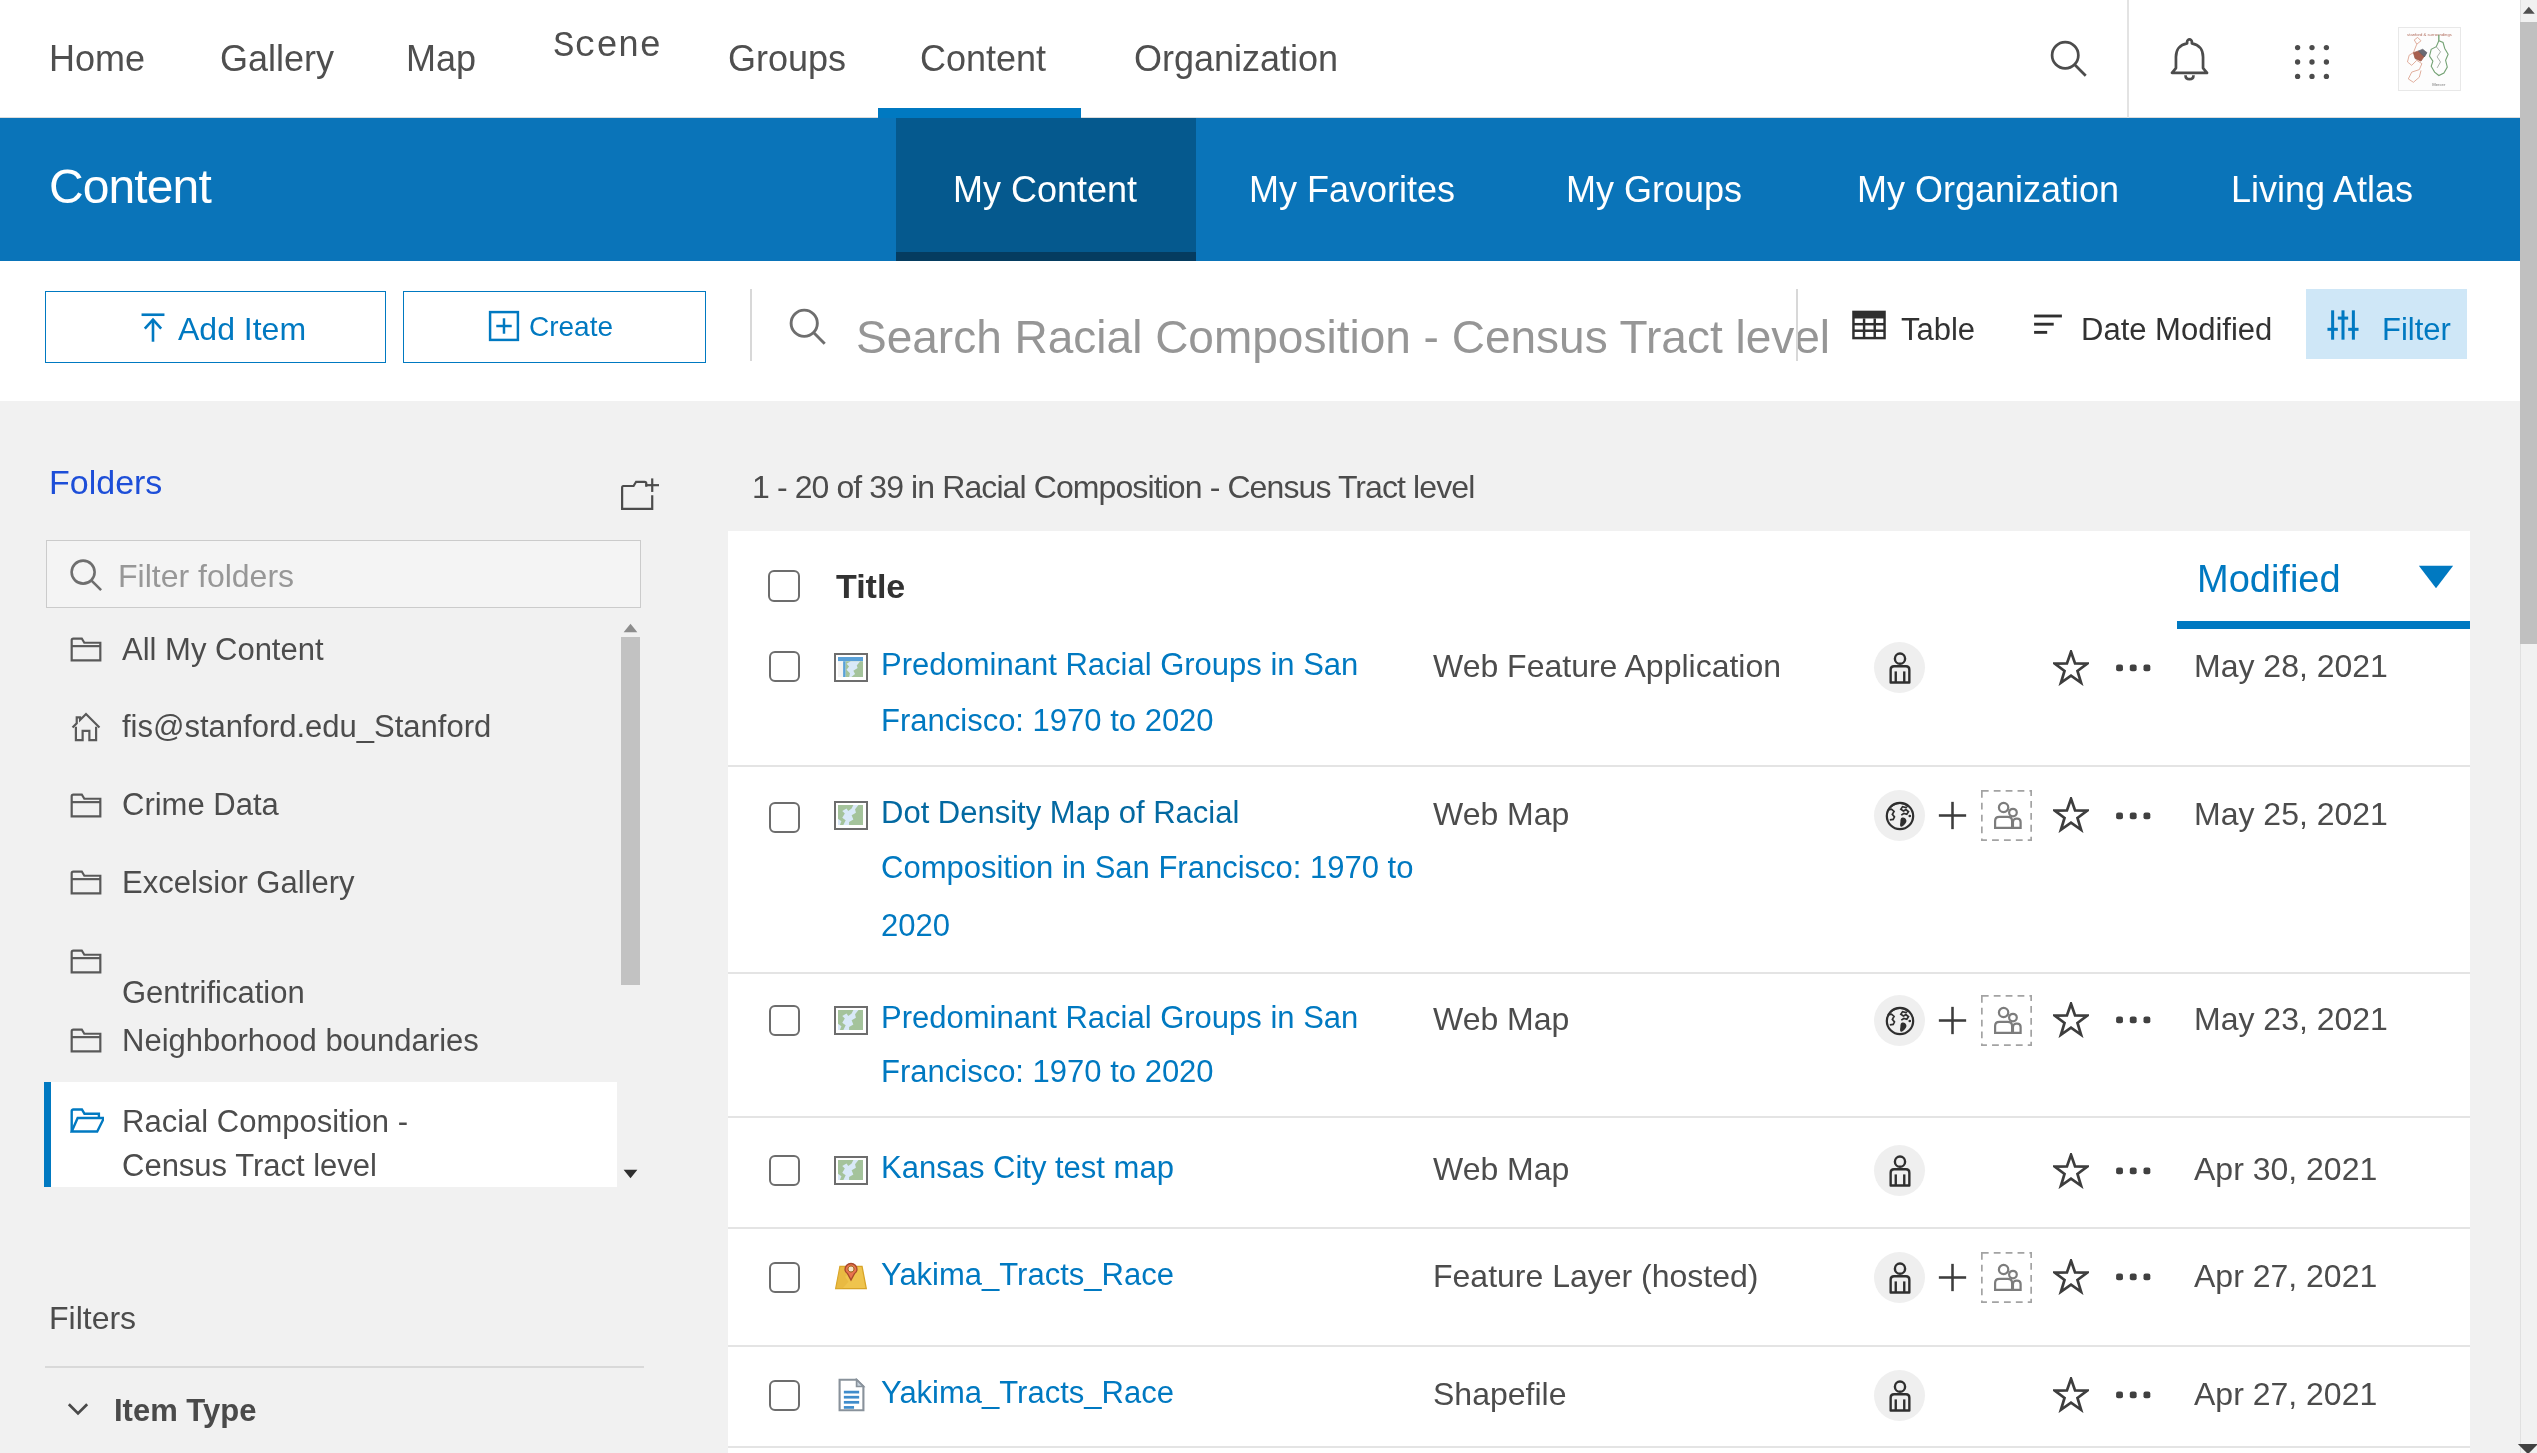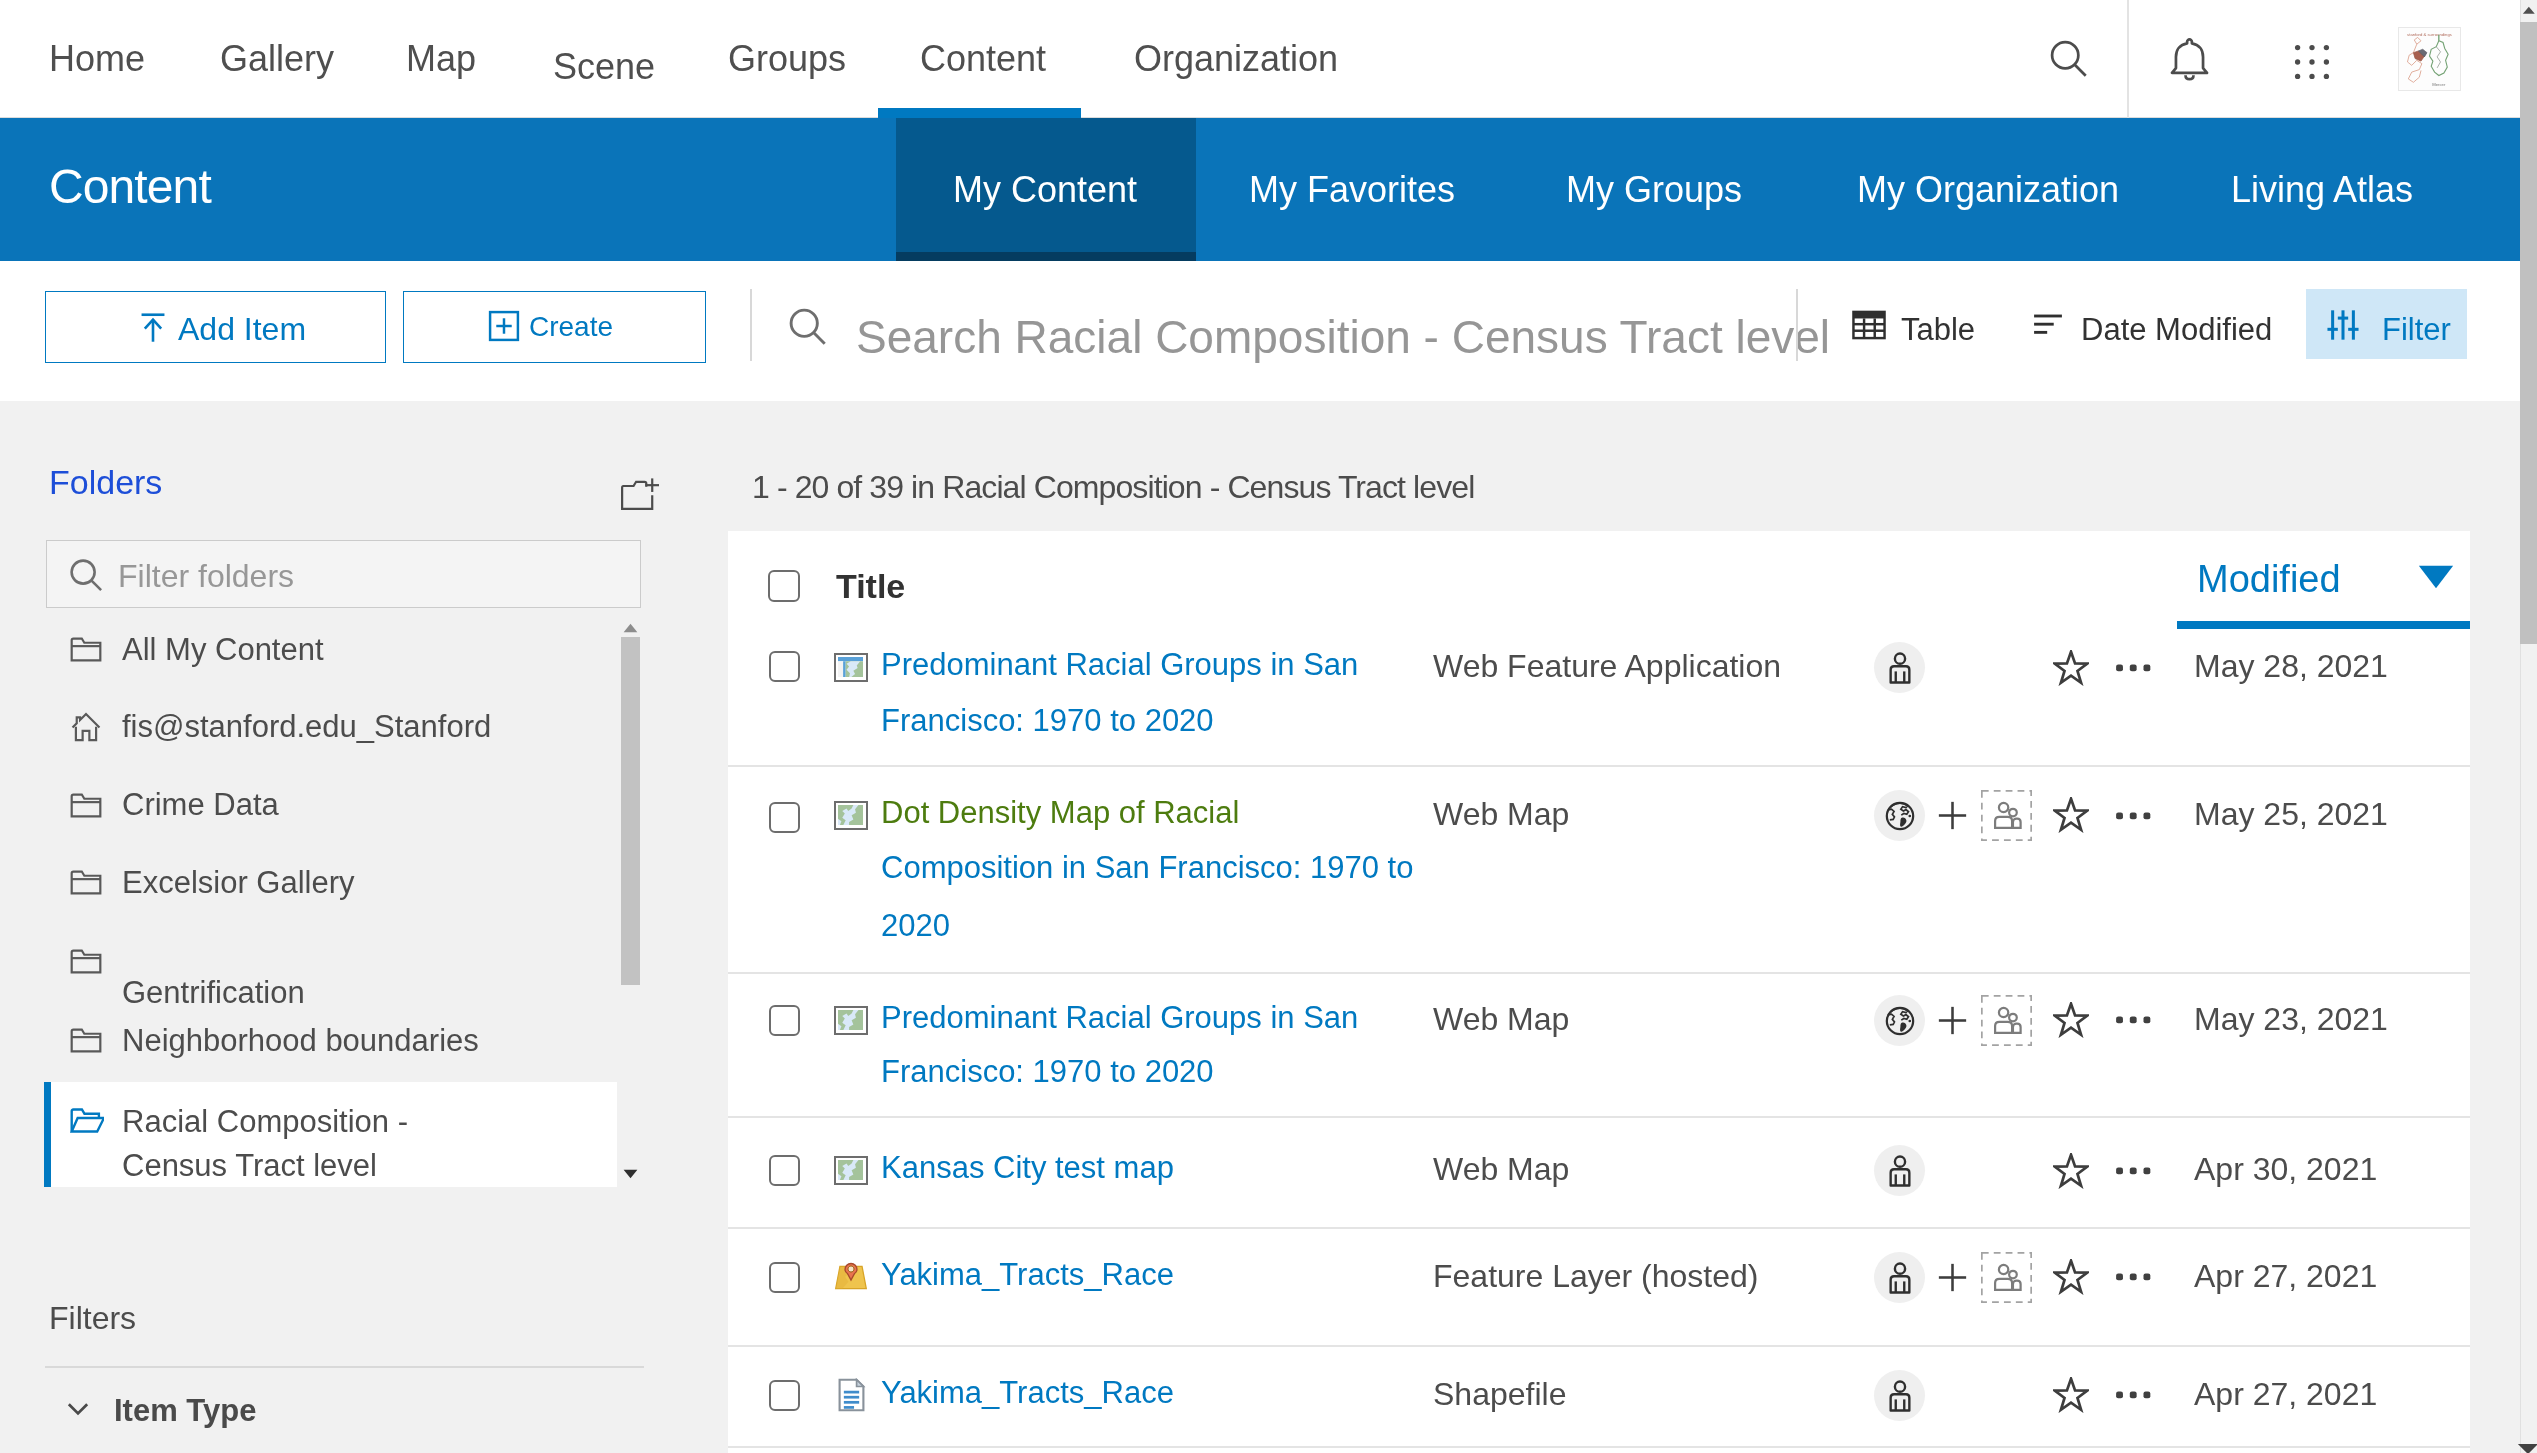--- a/index.html
+++ b/index.html
@@ -2,21 +2,21 @@
 <html style="font-size:13.7px"><head><meta charset="utf-8"><style>
 * { margin:0; padding:0; box-sizing:border-box; }
 html,body { width:2538px; height:1453px; overflow:hidden; }
 body { font-family:"Liberation Sans", sans-serif; background:#fff; position:relative; }
 .t { position:absolute; white-space:nowrap; }
 </style></head><body>
 <div style="position:absolute;left:0px;top:0px;width:2520px;height:118px;background:#fff;border-bottom:1.7px solid #dcdcdc;"></div>
 <div class="t" style="left:49px;top:38px;font-size:36px;color:#4f4f4f;">Home</div>
 <div class="t" style="left:220px;top:38px;font-size:36px;color:#4f4f4f;">Gallery</div>
 <div class="t" style="left:406px;top:38px;font-size:36px;color:#4f4f4f;">Map</div>
-<div class="t" style="left:553px;top:46px;font-size:36px;color:#4f4f4f;">Scene</div>
+<div class="t" style="left:553px;top:26px;font-size:36px;color:#4f4f4f;font-family:Liberation Mono, monospace;">Scene</div>
 <div class="t" style="left:728px;top:38px;font-size:36px;color:#4f4f4f;">Groups</div>
 <div class="t" style="left:920px;top:38px;font-size:36px;color:#4f4f4f;">Content</div>
 <div class="t" style="left:1134px;top:38px;font-size:36px;color:#4f4f4f;">Organization</div>
 <div style="position:absolute;left:878px;top:108px;width:203px;height:10.2px;background:#0079c1;"></div>
 <div style="position:absolute;left:2048px;top:38px;width:41px;height:41px;"><svg width="41" height="41" viewBox="0 0 48 48">
       <circle cx="20.16" cy="20.16" r="15.36" fill="none" stroke="#4c4c4c" stroke-width="3.2"></circle>
       <line x1="31.0656" y1="31.0656" x2="44.160000000000004" y2="44.160000000000004" stroke="#4c4c4c" stroke-width="3.2"></line>
     </svg></div>
 <div style="position:absolute;left:2127px;top:0px;width:1.7px;height:118px;background:#e3e3e3;"></div>
 <div style="position:absolute;left:2164px;top:33px;width:51px;height:51px;"><svg width="51" height="51" viewBox="0 0 64 64">
@@ -211,21 +211,21 @@
     </svg></div>
 <div class="t" style="left:2194px;top:648px;font-size:32px;color:#4c4c4c;">May 28, 2021</div>
 <div style="position:absolute;left:769px;top:802px;width:31px;height:31px;border:2.6px solid #6d6d6d;border-radius:6px;background:#fff;"></div>
 <div style="position:absolute;left:834px;top:801px;width:34px;height:29px;border:2.6px solid #6d6d6d;background:#fff;box-sizing:border-box;">
     <svg width="25.6" height="20.5" viewBox="0 0 30 24" style="position:absolute;left:1.7px;top:1.7px">
       <rect x="0" y="0" width="30" height="24" fill="#a4c39b"></rect>
       <path d="M18 0 L24 0 L20 5 L21 9 L16 12 L18 17 L13 20 L13 24 L6 24 L9 18 L5 15 L8 10 L5 7 L10 4 L12 7 L16 4 Z" fill="#d9e9f8"></path>
       <path d="M0 16 L4 19 L2 24 L0 24 Z" fill="#d9e9f8"></path>
     </svg>
   </div>
-<div class="t" style="left:881px;top:795px;font-size:31px;color:#4d7c0f;">Dot Density Map of Racial</div>
+<div class="t" style="left:881px;top:795px;font-size:31px;color:#0369a1;">Dot Density Map of Racial</div>
 <div class="t" style="left:881px;top:850px;font-size:31px;color:#0079c1;">Composition in San Francisco: 1970 to</div>
 <div class="t" style="left:881px;top:908px;font-size:31px;color:#0079c1;">2020</div>
 <div class="t" style="left:1433px;top:796px;font-size:32px;color:#4c4c4c;">Web Map</div>
 <div style="position:absolute;left:1874px;top:790px;width:51px;height:51px;background:#efefef;border-radius:50%;">
     <div style="position:absolute;left:8.5px;top:8.5px;"><svg width="34" height="34" viewBox="0 0 40 40">
         <circle cx="20" cy="20" r="15.5" fill="none" stroke="#2f2f2f" stroke-width="2.6"></circle>
         <path d="M6 13 C9 8 14 4.8 20 4.8 C23 4.8 26.5 5.8 29 8 L27 10 L23 9 L21 12 L24 14 L27 12.5 L30 15 L28 18 L24.5 17 L21.5 19" fill="none" stroke="#2f2f2f" stroke-width="2"></path>
         <path d="M6 13 L10 12 L13 14.5 L11 18 L13.5 21 L12 24 L8 24.5" fill="none" stroke="#2f2f2f" stroke-width="2"></path>
         <path d="M22 22 C24.5 21 27 22.5 27.5 25 C28 27.5 26 29.5 24.5 31 C23 32.5 21.5 33.5 20.5 32 C19.5 30.5 20.5 28.5 20.5 26.5 C20.5 24.5 20.8 22.6 22 22 Z" fill="#2f2f2f"></path>
         <circle cx="31.5" cy="20" r="1.6" fill="#2f2f2f"></circle>

